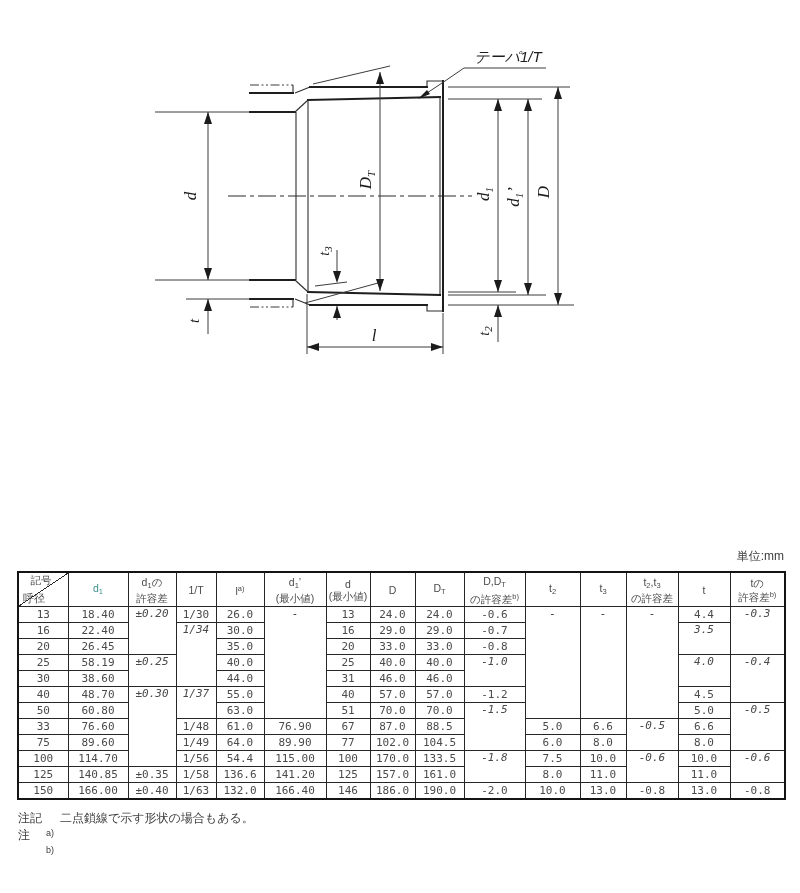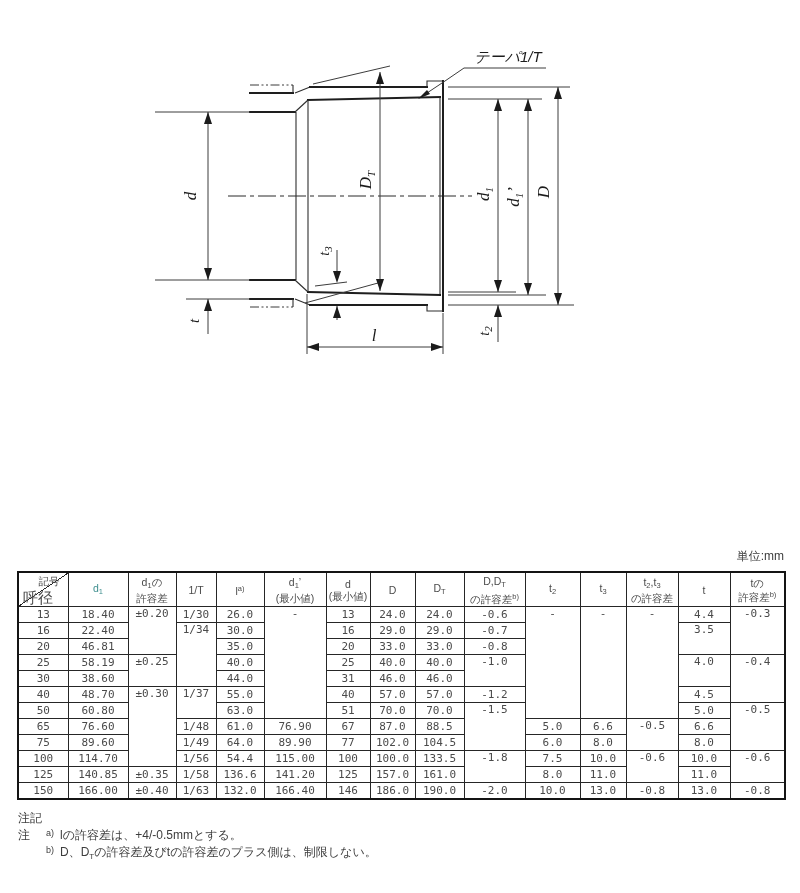--- a/index.html
+++ b/index.html
@@ -31,26 +31,26 @@
     border:1px solid #262626;text-align:center;padding:0;
     font-family:"DejaVu Sans Mono","Liberation Mono",monospace;
     font-size:11px;font-weight:normal;color:#4a4a4a;
     height:15px;line-height:14px;overflow:hidden;
   }
   #spec-table thead th{
     height:33px;font-family:"Liberation Sans",sans-serif;font-size:10.5px;line-height:12px;
   }
   #spec-table sub{font-size:7.5px;vertical-align:-2px;}
   #spec-table sup{font-size:7.5px;vertical-align:4px;}
-  #spec-table td[rowspan]{vertical-align:top;}
+  #spec-table td[rowspan]{vertical-align:top;font-style:italic;}
   #spec-table th.accent{color:#3f8f8f;}
   th.diag{position:relative;padding:0;
     background:linear-gradient(to bottom right,transparent 49.2%,#262626 49.2%,#262626 50.8%,transparent 50.8%);}
-  th.diag .c-top{position:absolute;top:2px;right:8px;font-size:10.5px;}
-  th.diag .c-bot{position:absolute;bottom:2px;left:4px;font-size:15px;}
+  th.diag .c-top{position:absolute;top:2px;right:16px;font-size:10.5px;font-family:Liberation Serif, serif;}
+  th.diag .c-bot{position:absolute;bottom:2px;left:4px;font-size:11px;}
   
   #notes{position:absolute;left:18px;top:810px;font-size:12px;color:#3d3d3d;}
   .note{display:flex;align-items:flex-start;line-height:17px;}
   .nlabel{display:inline-block;width:28px;flex:none;}
   .nsup{display:inline-block;width:14px;flex:none;font-size:9px;transform:translateY(-2px);}
   .ntext sub{font-size:8px;}
 </style>
 </head>
 <body>
 
@@ -238,21 +238,21 @@
         <td rowspan="4">1/34</td>
         <td>30.0</td>
         <td>16</td>
         <td>29.0</td>
         <td>29.0</td>
         <td>-0.7</td>
         <td rowspan="2">3.5</td>
       </tr>
       <tr>
         <td>20</td>
-        <td>46.81</td>
+        <td>26.45</td>
         <td>35.0</td>
         <td>20</td>
         <td>33.0</td>
         <td>33.0</td>
         <td>-0.8</td>
       </tr>
       <tr>
         <td>25</td>
         <td>58.19</td>
         <td rowspan="2">±0.25</td>
@@ -289,21 +289,21 @@
         <td>60.80</td>
         <td>63.0</td>
         <td>51</td>
         <td>70.0</td>
         <td>70.0</td>
         <td rowspan="3">-1.5</td>
         <td>5.0</td>
         <td rowspan="3">-0.5</td>
       </tr>
       <tr>
-        <td>65</td>
+        <td>33</td>
         <td>76.60</td>
         <td>1/48</td>
         <td>61.0</td>
         <td>76.90</td>
         <td>67</td>
         <td>87.0</td>
         <td>88.5</td>
         <td>5.0</td>
         <td>6.6</td>
         <td rowspan="2">-0.5</td>
@@ -322,21 +322,21 @@
         <td>8.0</td>
         <td>8.0</td>
       </tr>
       <tr>
         <td>100</td>
         <td>114.70</td>
         <td>1/56</td>
         <td>54.4</td>
         <td>115.00</td>
         <td>100</td>
-        <td>100.0</td>
+        <td>170.0</td>
         <td>133.5</td>
         <td rowspan="2">-1.8</td>
         <td>7.5</td>
         <td>10.0</td>
         <td rowspan="2">-0.6</td>
         <td>10.0</td>
         <td rowspan="2">-0.6</td>
       </tr>
       <tr>
         <td>125</td>
@@ -369,24 +369,23 @@
         <td>13.0</td>
         <td>-0.8</td>
       </tr>
     </tbody>
   </table>
 
 <div id="notes">
   <div class="note">
     <span class="nlabel">注記</span>
     <span class="nsup"></span>
+    <span class="ntext">二点鎖線で示す形状の場合もある。</span>
   </div>
   <div class="note">
     <span class="nlabel">注</span>
     <span class="nsup">a)</span>
-    <span class="ntext">lの許容差は、+4/-0.5mmとする。</span>
   </div>
   <div class="note">
     <span class="nlabel"></span>
     <span class="nsup">b)</span>
-    <span class="ntext">D、D<sub>T</sub>の許容差及びtの許容差のプラス側は、制限しない。</span>
   </div>
 </div>
 
 </body></html>

